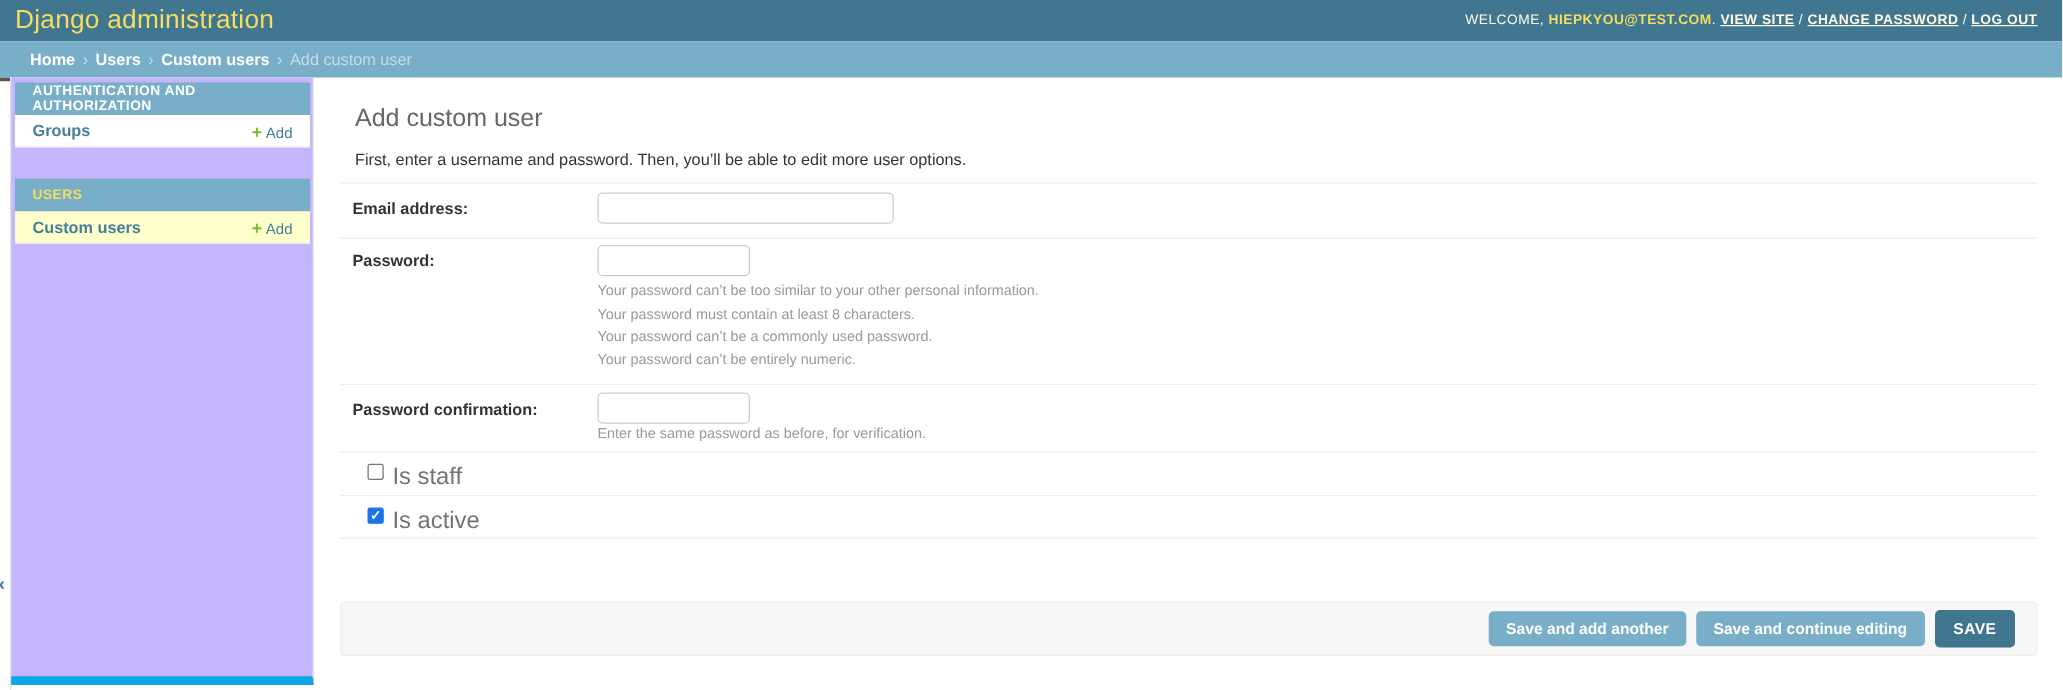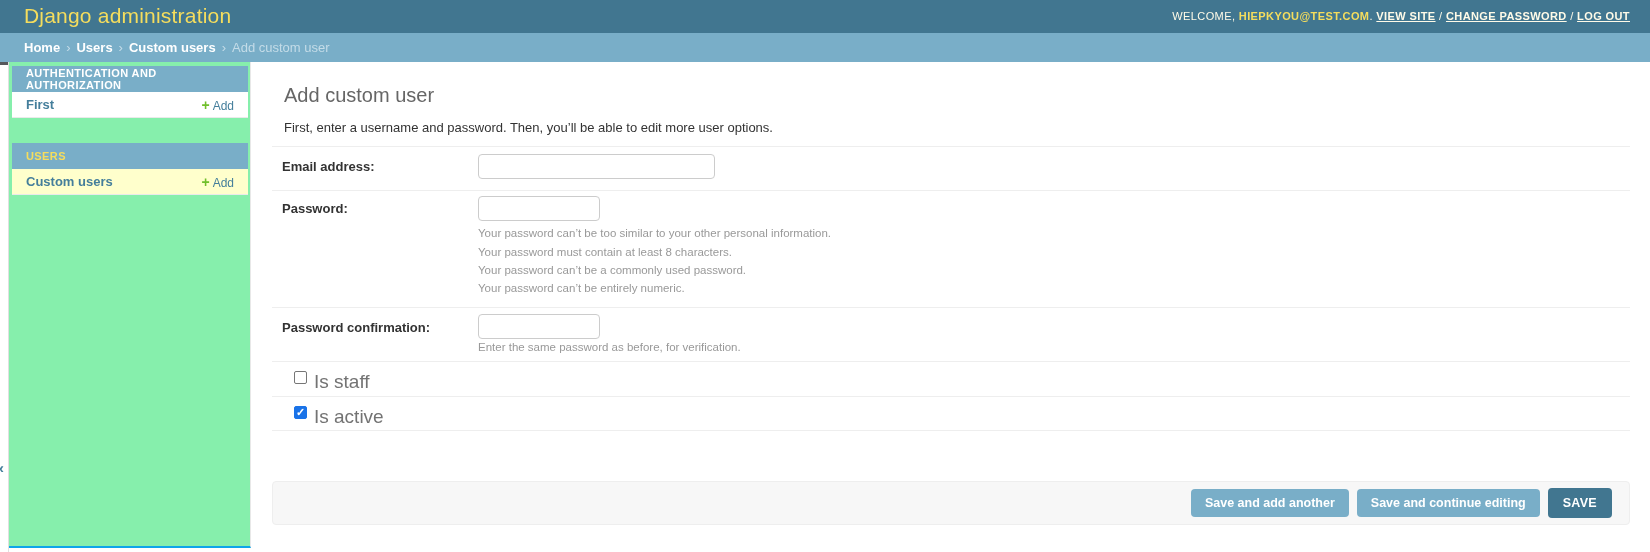--- a/index.html
+++ b/index.html
@@ -1,39 +1,39 @@
 <!DOCTYPE html>
 <html><head>
 <meta charset="utf-8">
 <style>
   * { margin:0; padding:0; box-sizing:border-box; }
   html,body { width:1650px; height:552px; background:#fff; font-family:"Liberation Sans", sans-serif; }
   #page { position:relative; width:1650px; height:552px; overflow:hidden; background:#fff; }
 
   
   #hdr { position:absolute; left:0; top:0; width:1650px; height:33px; background:#417690; display:flex; align-items:center; }
-  #brand { position:absolute; left:24px; top:4px; font-size:21px; font-weight:400; color:#f5dd5d; letter-spacing:0.2px; }
+  #brand { position:absolute; left:12px; top:4px; font-size:21px; font-weight:400; color:#f5dd5d; letter-spacing:0.2px; }
   #usertools { position:absolute; right:20px; top:10px; font-size:11px; color:#fffbe8; letter-spacing:0.4px; white-space:nowrap; }
   #usertools .uname { font-weight:700; color:#f5dd5d; }
   #usertools a-like, .utlink { color:#fffbe8; text-decoration:underline; cursor:pointer;font-weight:bold; }
   .utsep { color:#fffbe8; }
 
   
   #crumbs { position:absolute; left:0; top:33px; width:1650px; height:29px; background:#79aec8; font-size:13px; display:flex; align-items:center; padding-left:24px; color:#c4dce8; }
   .crumb-link { color:#ffffff; font-weight:700; cursor:pointer; }
   .crumb-sep { margin:0 6px; color:#c4dce8; }
   .crumb-current { color:#c4dce8; }
 
   
   #navstrip { position:absolute; left:0; top:62px; width:9px; height:490px; background:#fff; border-right:1px solid #e0e0e0; }
   #navstrip .topmark { position:absolute; left:0; top:0; width:8px; height:3px; background:#55585c; }
   #navtoggle { position:absolute; left:-1px; top:397px; width:10px; height:18px; color:#447e9b; font-size:15px; font-weight:700; line-height:18px; cursor:pointer; }
 
   
-  #sidebar { position:absolute; left:9px; top:62px; width:242px; height:486px; background:#86efac; border-right:1px solid #e8e8e8; border-bottom:2px solid #0ea5e9; }
+  #sidebar { position:absolute; left:9px; top:62px; width:242px; height:486px; background:#c4b5fd; border-right:1px solid #e8e8e8; border-bottom:7px solid #0ea5e9; }
   .module { position:absolute; left:3px; width:236px; }
   .mod-caption { height:26px; background:#79aec8; color:#fff; font-size:11px; font-weight:700; letter-spacing:0.4px; display:flex; align-items:center; padding-left:14px; text-transform:uppercase; }
   .mod-caption.current { color:#f5dd5d; }
   .mod-row { height:26px; background:#fff; display:flex; align-items:center; justify-content:space-between; padding:0 14px; border-bottom:1px solid #eaeaea; }
   .mod-row.hl { background:#ffffcc; }
   .mod-link { color:#447e9b; font-weight:700; font-size:13px; cursor:pointer; }
   .add-link { font-size:12px; color:#447e9b; cursor:pointer; white-space:nowrap; }
   .plus { color:#70bf2b; font-weight:700; font-size:14px; margin-right:3px; }
 
   
@@ -86,21 +86,21 @@
 
   <div id="navstrip">
     <div class="topmark"></div>
     <div id="navtoggle">‹</div>
   </div>
 
   <div id="sidebar">
     <div class="module" style="top:4px;">
       <div class="mod-caption">AUTHENTICATION AND AUTHORIZATION</div>
       <div class="mod-row">
-        <span class="mod-link">First</span>
+        <span class="mod-link">Groups</span>
         <span class="add-link"><span class="plus">+</span><span>Add</span></span>
       </div>
     </div>
     <div class="module" style="top:81px;">
       <div class="mod-caption current">USERS</div>
       <div class="mod-row hl">
         <span class="mod-link">Custom users</span>
         <span class="add-link"><span class="plus">+</span><span>Add</span></span>
       </div>
     </div>

